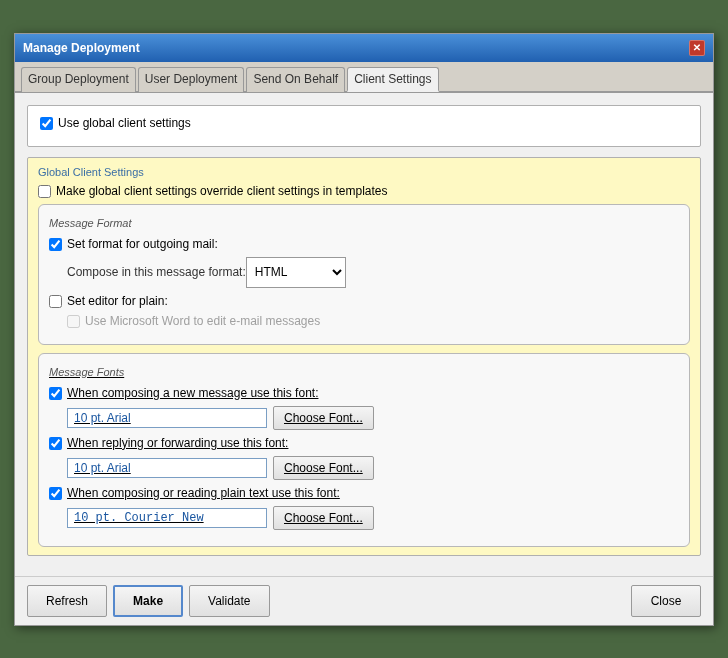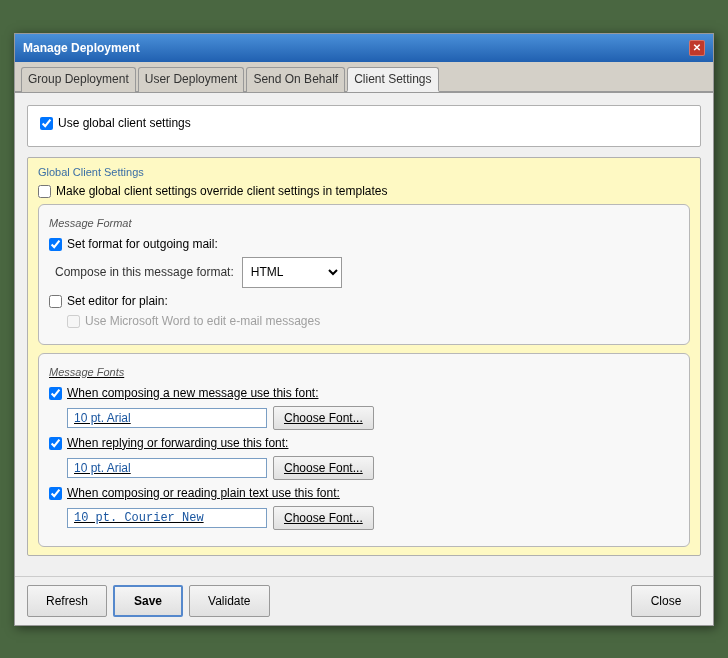--- a/index.html
+++ b/index.html
@@ -116,22 +116,21 @@
     .inner-section-label {
       font-size: 11px;
       color: #555;
       margin-bottom: 8px;
       font-style: italic;
     }
 
     .format-row {
       display: flex;
       align-items: center;
-      gap: 8px;
-      margin-left: 6px;
+      margin-left: 18px;
       margin-bottom: 6px;
     }
     .format-label {
       font-size: 12px;
       color: #333;
     }
     .format-select-wrap {
       display: flex;
       align-items: center;
       gap: 2px;
@@ -333,21 +332,21 @@
 
     </div>
   </div>
 
   <div class="bottom-bar">
     <div class="bottom-left">
       <button class="action-btn">
         <span>Refresh</span>
       </button>
       <button class="action-btn save">
-        <span>Save</span>
+        <span>Make</span>
       </button>
       <button class="action-btn">
         <span>Validate</span>
       </button>
     </div>
     <div class="bottom-right">
       <button class="action-btn">
         <span>Close</span>
       </button>
     </div>

